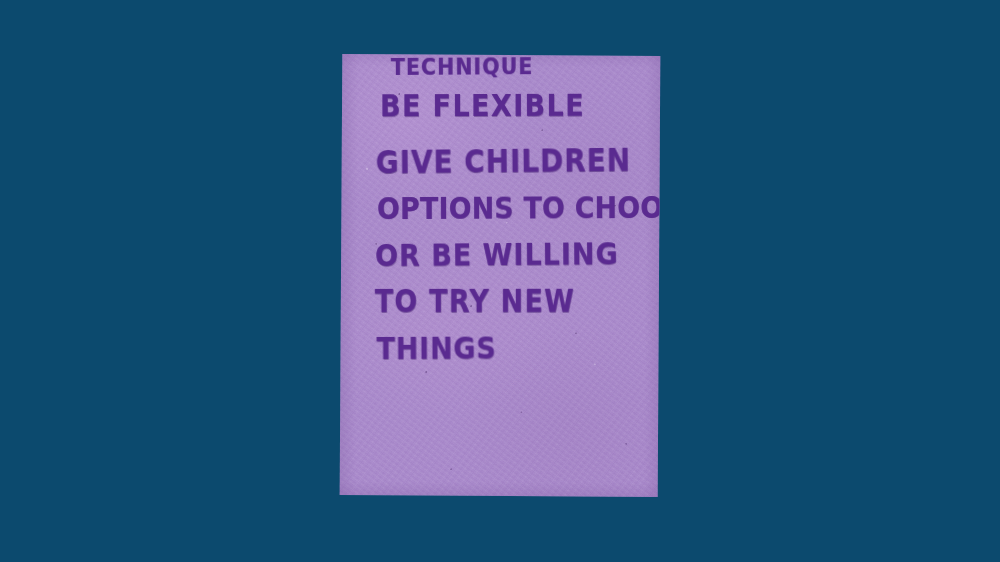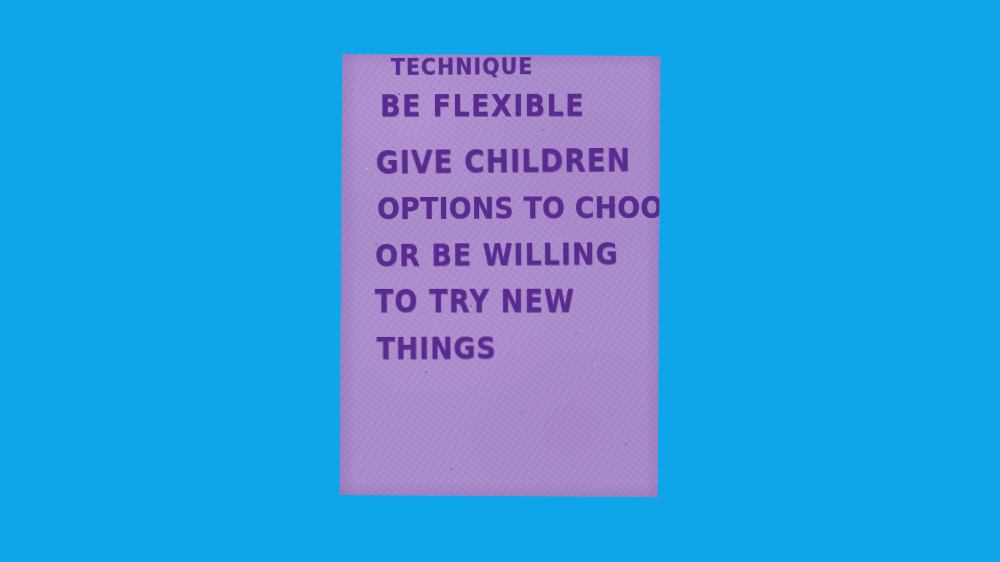--- a/index.html
+++ b/index.html
@@ -10,21 +10,21 @@
     width: 1000px;
     height: 562px;
     overflow: hidden;
     font-family: "DejaVu Sans", sans-serif;
   }
 
   #scene {
     position: relative;
     width: 1000px;
     height: 562px;
-    background: #0ea5e9;
+    background: #0c4a6e;
   }
 
   
   #note {
     position: absolute;
     left: 341px;
     top: 55px;
     width: 318px;
     height: 441px;
     transform: rotate(0.35deg);

